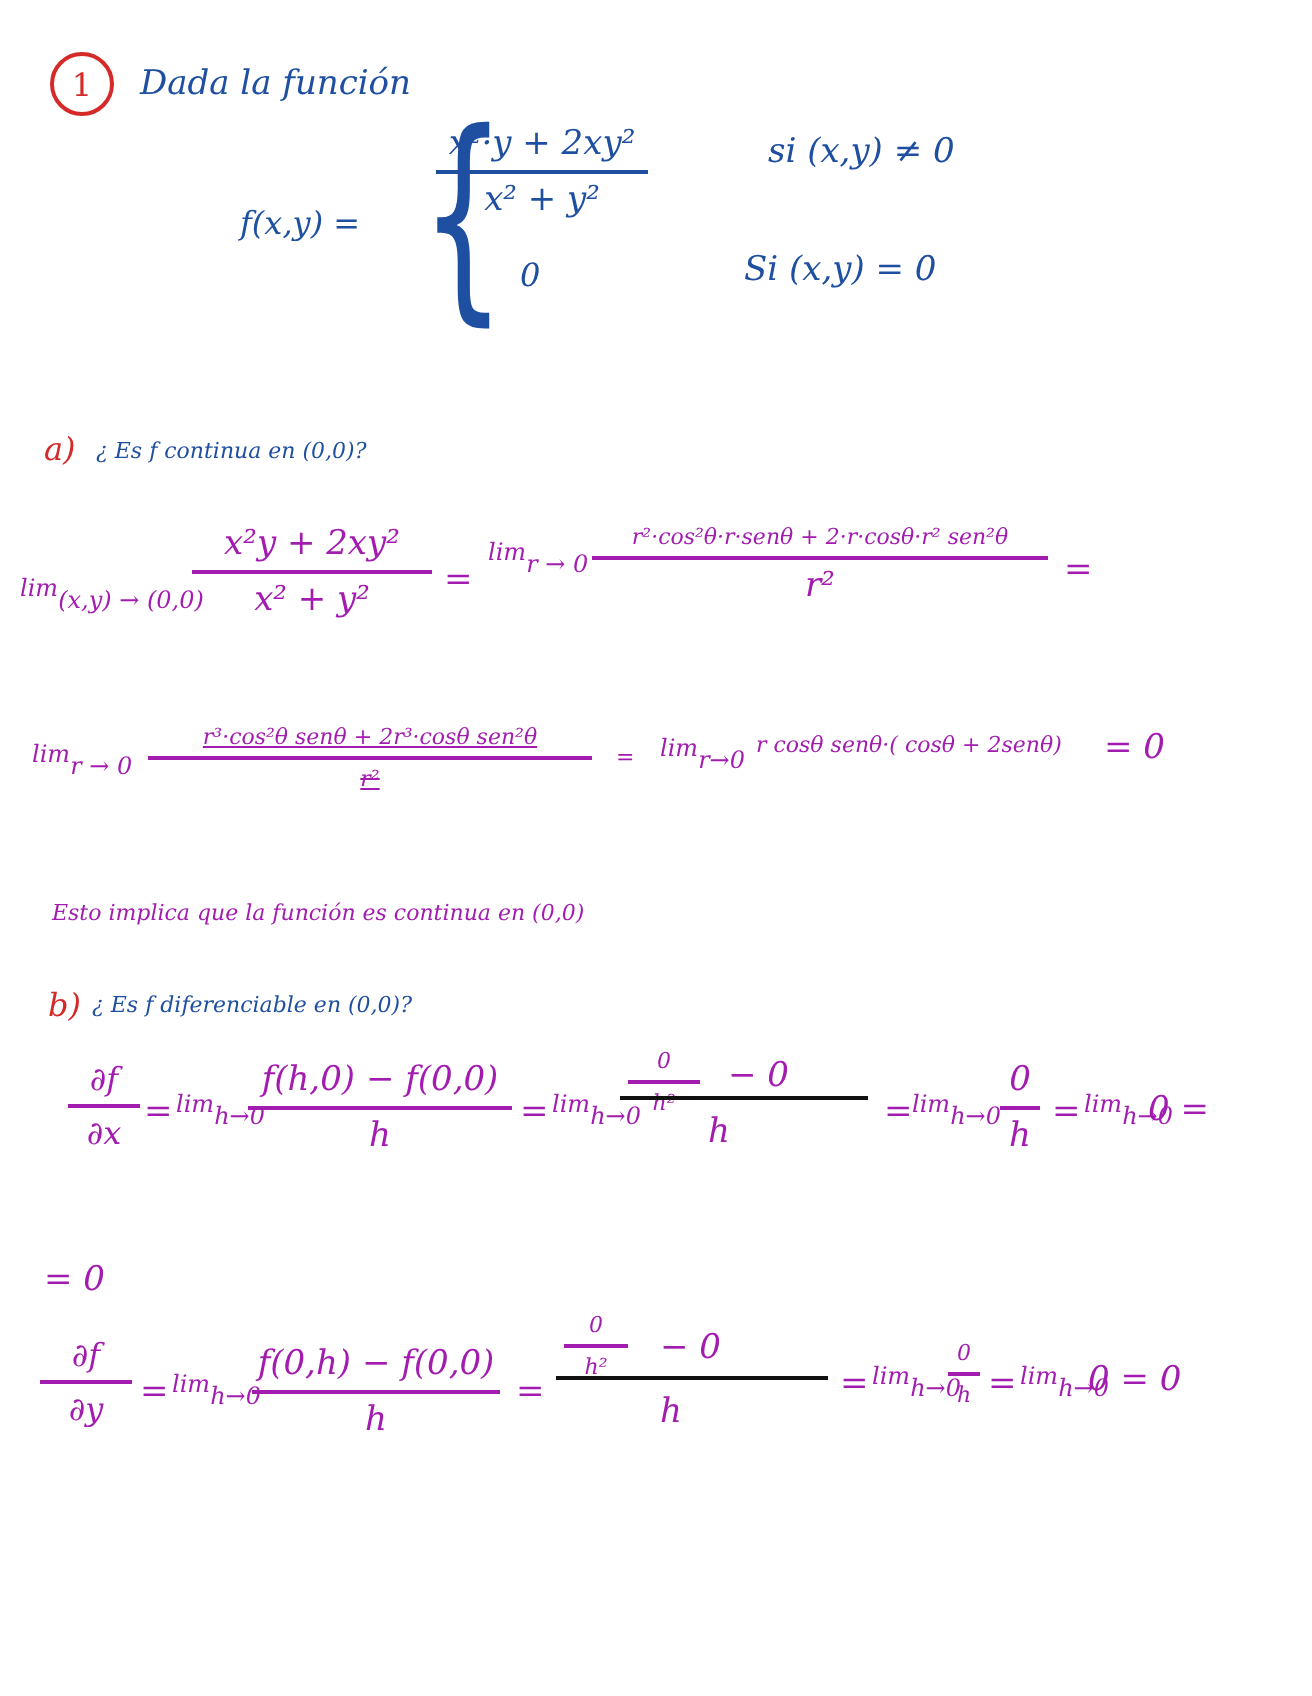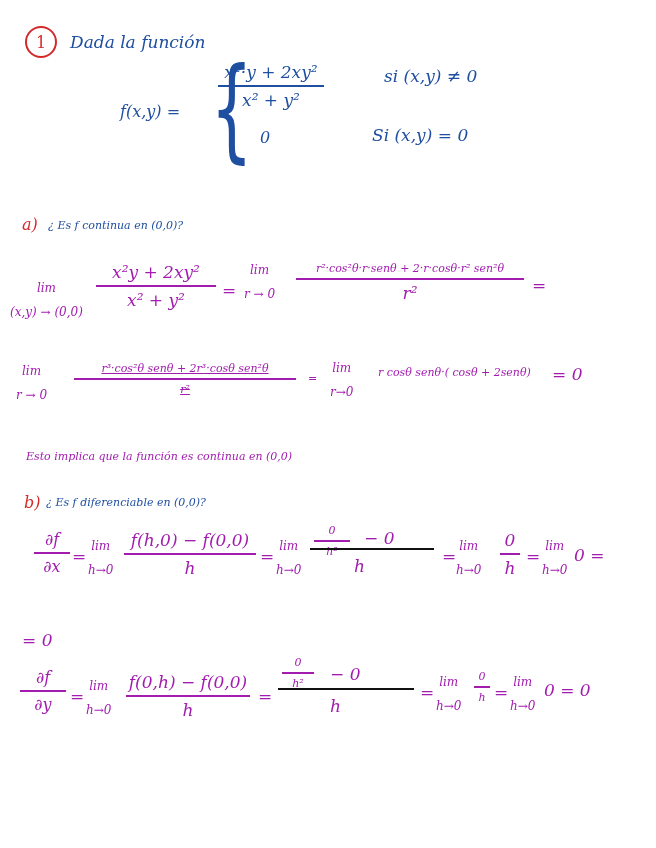--- a/index.html
+++ b/index.html
@@ -5,21 +5,21 @@
   html,body{margin:0;padding:0;background:#ffffff;}
   body{width:656px;height:848px;position:relative;overflow:hidden;
        font-family:"DejaVu Serif",serif;font-style:italic;color:#1a1a1a;}
   .abs{position:absolute;white-space:nowrap;}
   .blue{color:#1f4fa0;}
   .red{color:#d42a2a;}
   .blk{color:#a21caf;}
   .frac{position:absolute;display:flex;flex-direction:column;align-items:center;}
   .frac .num,.frac .den{white-space:nowrap;}
   .frac .bar{height:1.5px;background:currentColor;align-self:stretch;margin:3px 0;}
-  .lim{position:absolute;display:flex;flex-direction:column;align-items:center;line-height:1;}
+  .lim{position:absolute;display:flex;align-items:center;line-height:1;}
   .lim .t{font-size:12px;}
   .lim .b{font-size:12px;margin-top:12px;}
   .circle{position:absolute;border:2px solid #d42a2a;border-radius:50%;
           display:flex;align-items:center;justify-content:center;color:#d42a2a;font-style:normal;}
   .brace{position:absolute;font-style:normal;font-family:"DejaVu Sans",sans-serif;}
   .sm{font-size:11px;}
   .md{font-size:17px;}
   .lg{font-size:16px;}
 </style>
 </head>

